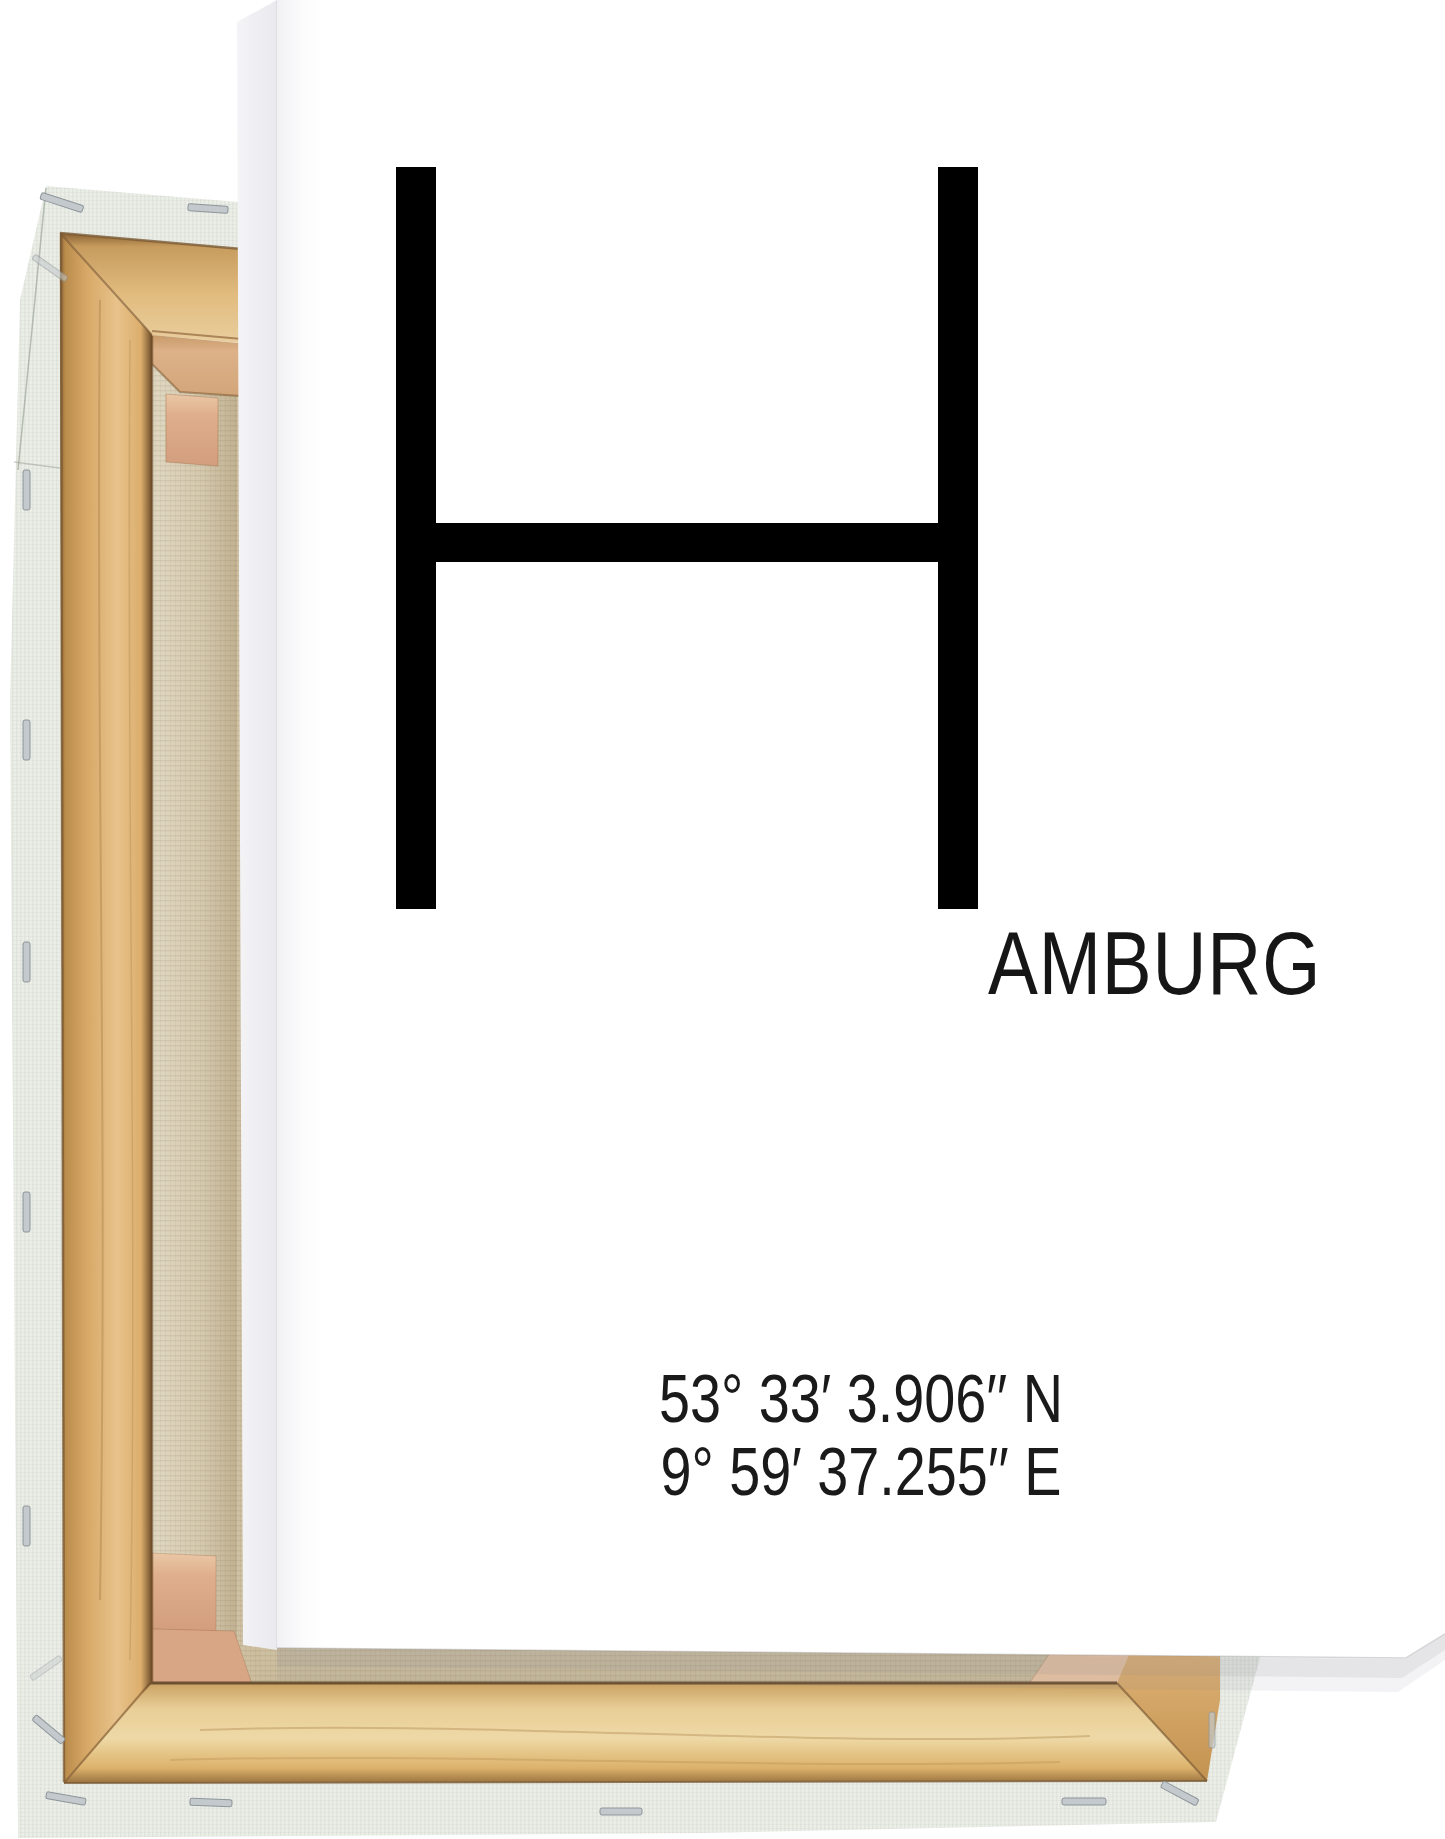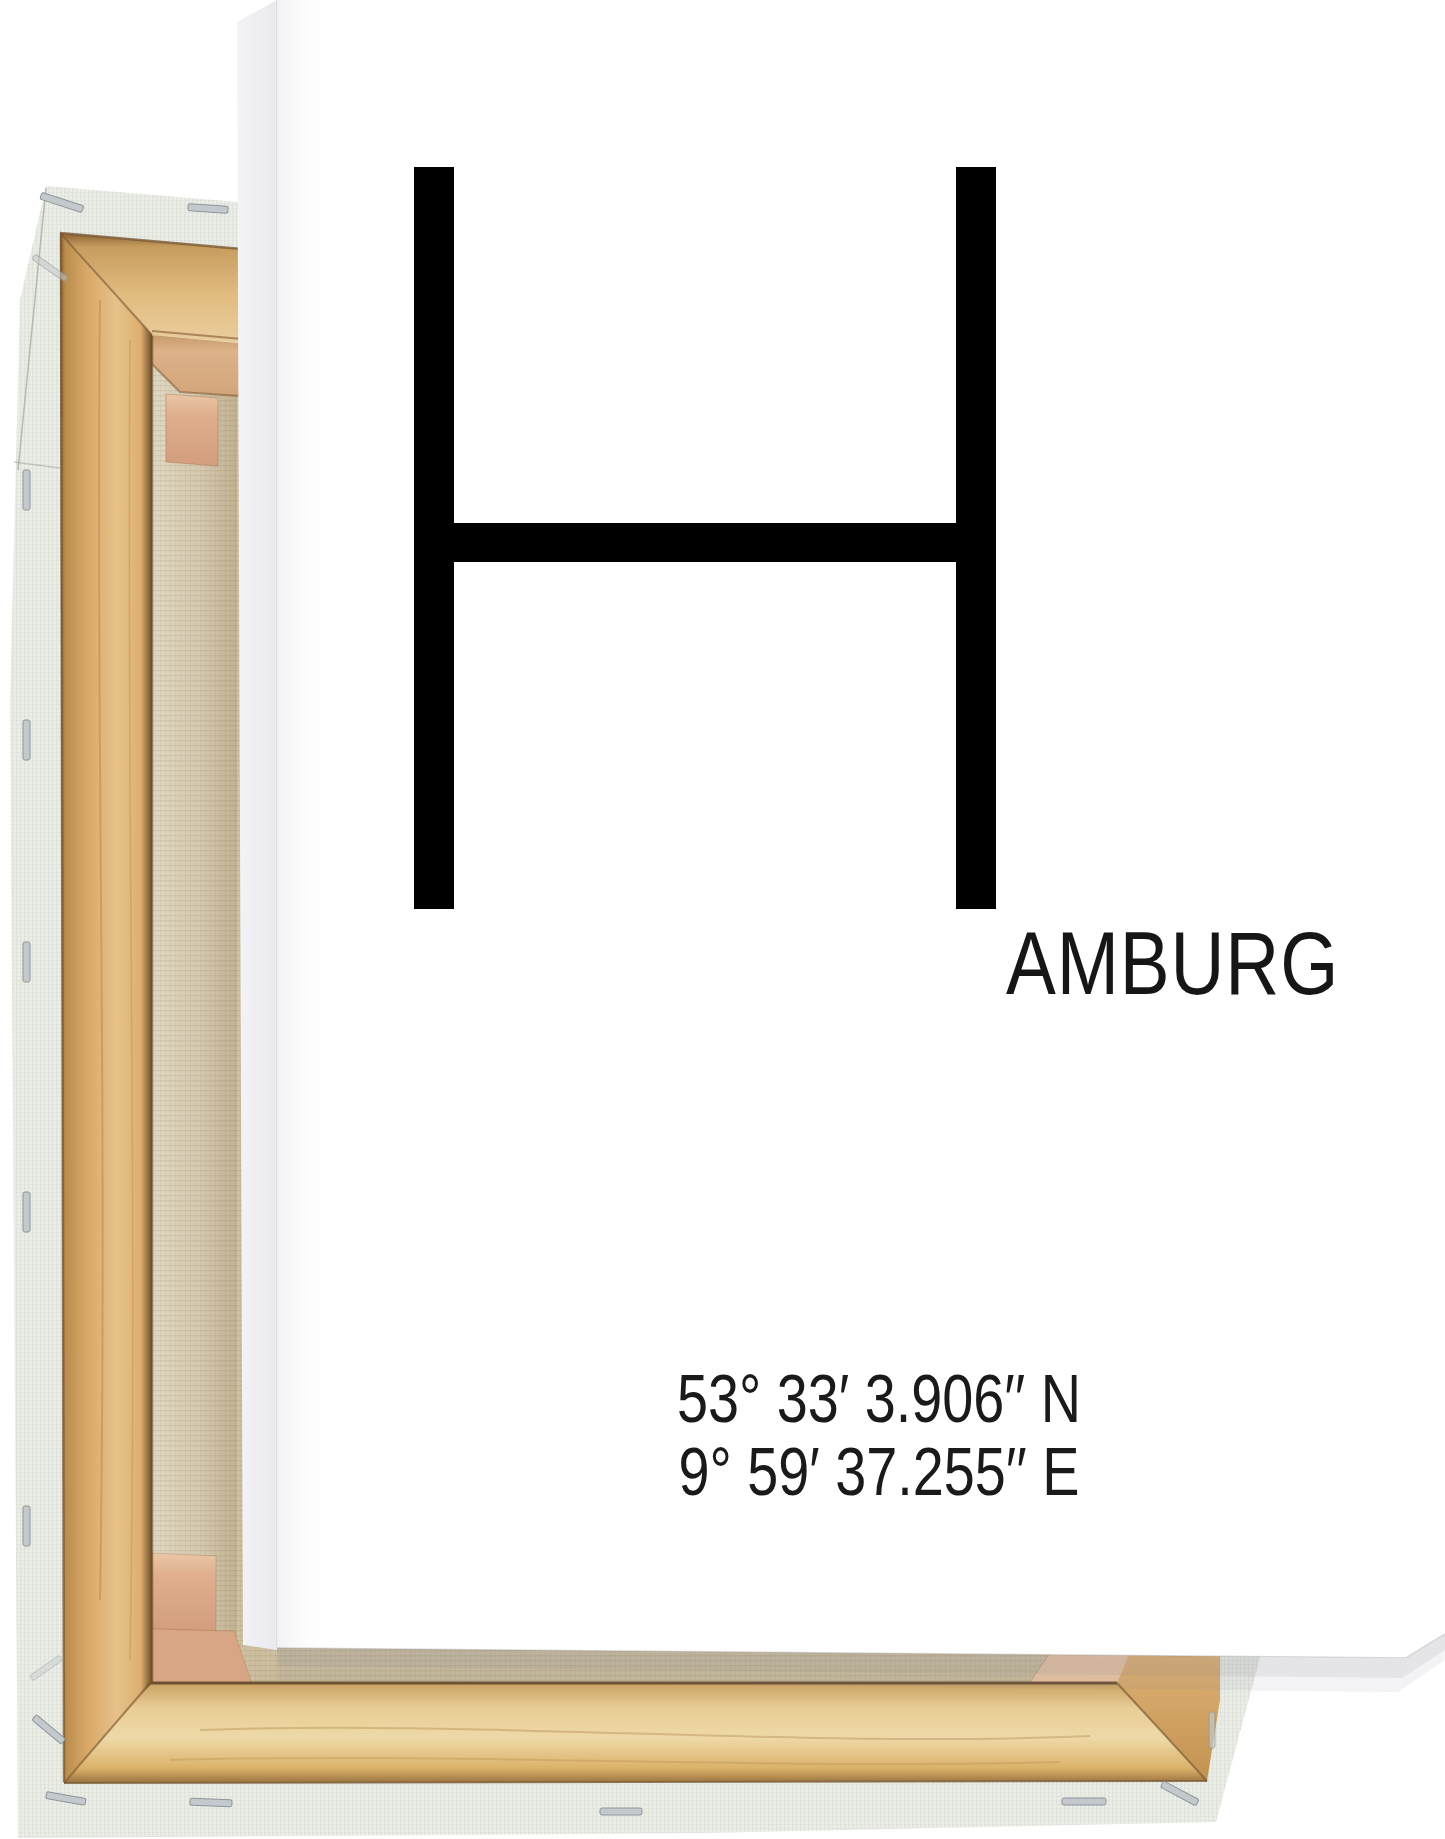--- a/index.html
+++ b/index.html
@@ -4,21 +4,21 @@
 <style>
   html,body{margin:0;padding:0;background:#ffffff;}
   .scene{
     position:relative;
     width:1445px;height:1839px;
     background:#ffffff;
     overflow:hidden;
     font-family:"Liberation Sans", sans-serif;
   }
   .scene svg{position:absolute;left:0;top:0;}
-  .poster-content{position:absolute;left:18px;top:0;width:1193px;height:1839px;pointer-events:none;padding-left:40px;}
+  .poster-content{position:absolute;left:0;top:0;width:1193px;height:1839px;pointer-events:none;padding-left:40px;}
   .h-part{position:absolute;background:#000;}
   .h-stem-left {left:396px;top:167px;width:40px;height:742px;}
   .h-stem-right{left:938px;top:167px;width:40px;height:742px;}
   .h-crossbar  {left:396px;top:523px;width:582px;height:39px;}
   .city-suffix{
     position:absolute;left:988px;top:919px;
     font-size:89px;line-height:1;letter-spacing:1px;
     color:#161616;white-space:nowrap;
     transform:scaleX(0.84);transform-origin:0 0;
   }

